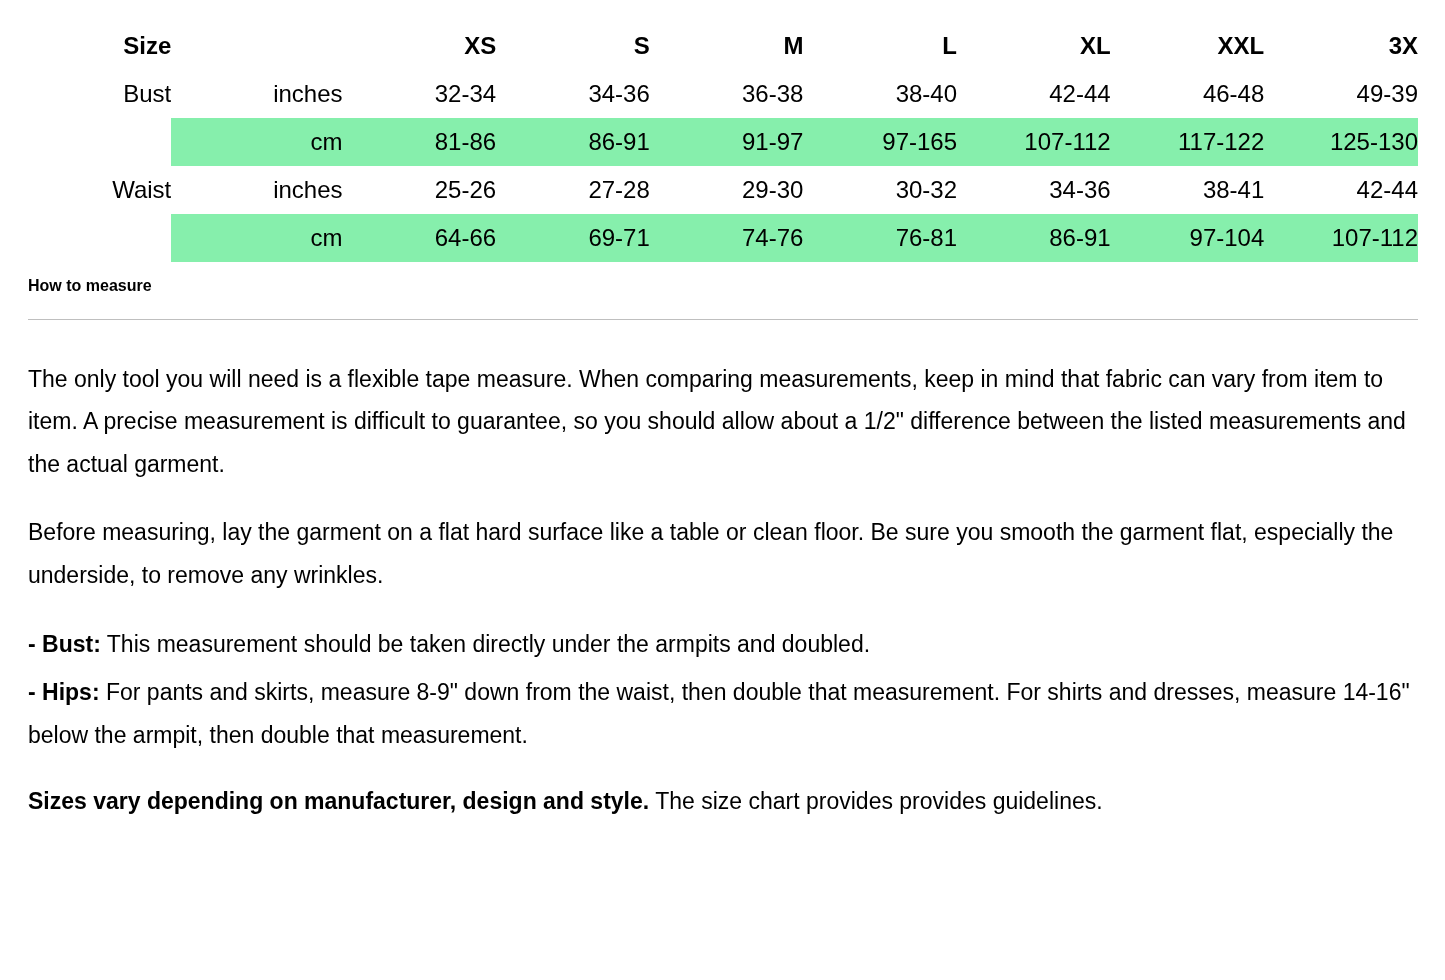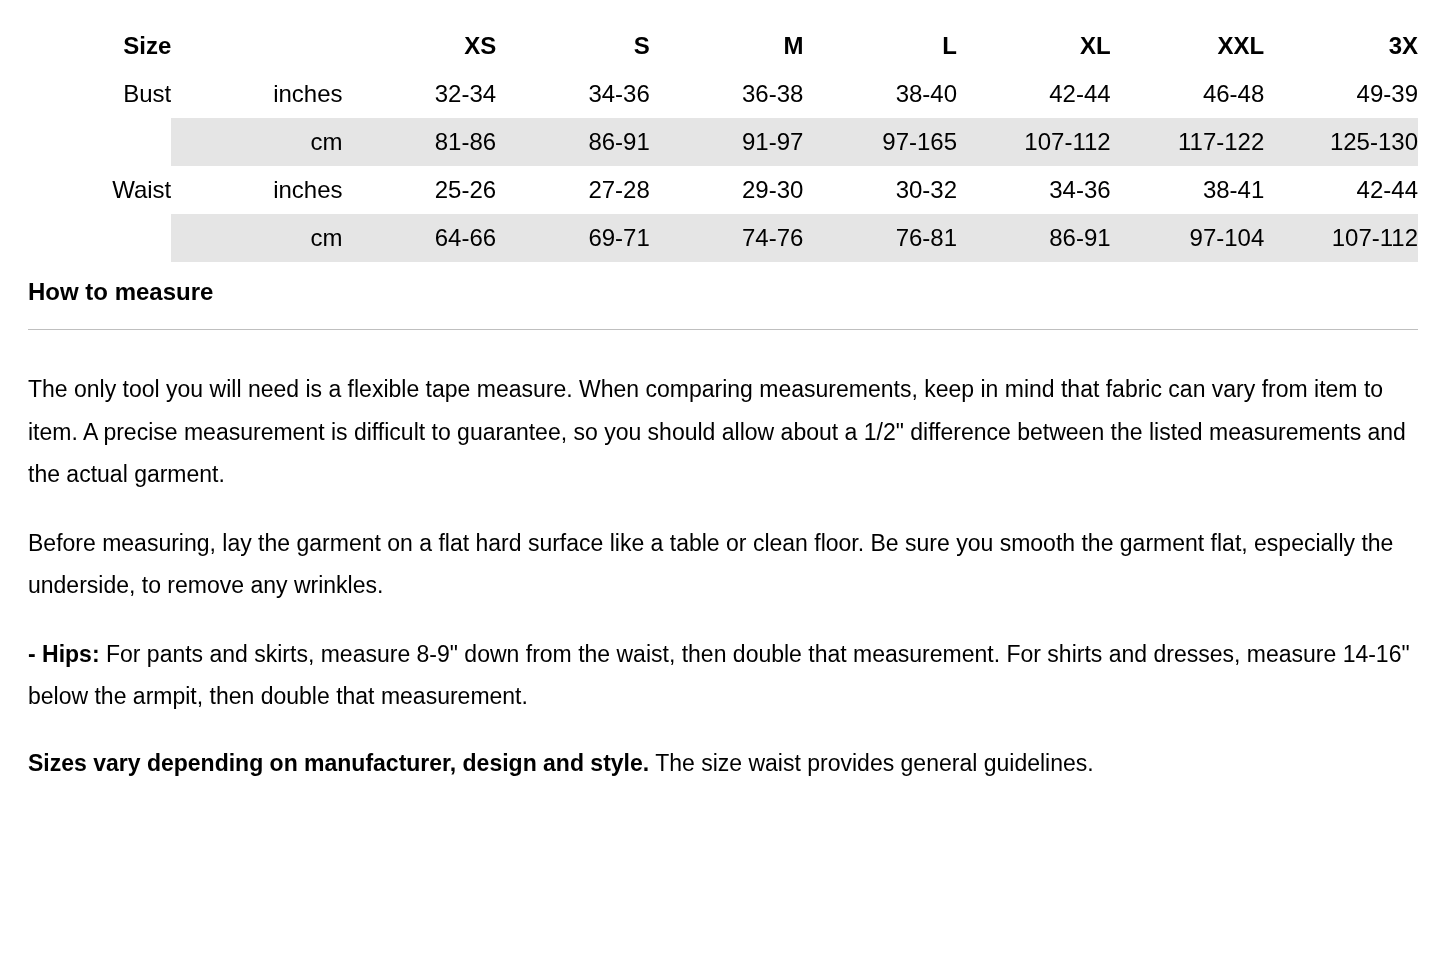--- a/index.html
+++ b/index.html
@@ -45,27 +45,27 @@
   }
   col.c-label { width: 138px; }
   col.c-unit  { width: 165px; }
   col.c-size  { width: 148px; }
 
   table.size-chart .lbl { padding-left: 0; }
   table.size-chart .unit { padding-left: 0; }
   table.size-chart .val { padding-left: 0; }
 
   table.size-chart tr.head td { font-weight: bold; }
-  table.size-chart tr.shade { background: #e5e5e5; }
+  table.size-chart tr.shade { background: #86efac; }
 
   
   .shade .lbl { background: #ffffff; }
 
   .howto {
-    font-size: 24px;
+    font-size: 16px;
     font-weight: bold;
     margin: 14px 0 0 0;
     line-height: 1.3;
   }
   .rule {
     border: 0;
     border-top: 1px solid #bfbfbf;
     margin: 22px 0 38px 0;
     width: 1390px;
   }
@@ -168,20 +168,21 @@
   </table>
 
   <h2 class="howto">How to measure</h2>
 
   <hr class="rule">
 
   <div class="prose">
     <p>The only tool you will need is a flexible tape measure. When comparing measurements, keep in mind that fabric can vary from item to item. A precise measurement is difficult to guarantee, so you should allow about a 1/2" difference between the listed measurements and the actual garment.</p>
     <p>Before measuring, lay the garment on a flat hard surface like a table or clean floor. Be sure you smooth the garment flat, especially the underside, to remove any wrinkles.</p>
 
+    <p class="tight"><b>- Bust:</b><span> This measurement should be taken directly under the armpits and doubled.</span></p>
 
 
     <p class="tight"><b>- Hips:</b><span> For pants and skirts, measure 8-9" down from the waist, then double that measurement. For shirts and dresses, measure 14-16" below the armpit, then double that measurement.</span></p>
 
-    <p class="last"><b>Sizes vary depending on manufacturer, design and style.</b><span> The size waist provides general guidelines.</span></p>
+    <p class="last"><b>Sizes vary depending on manufacturer, design and style.</b><span> The size chart provides provides guidelines.</span></p>
   </div>
 
 </div>
 
 </body></html>

